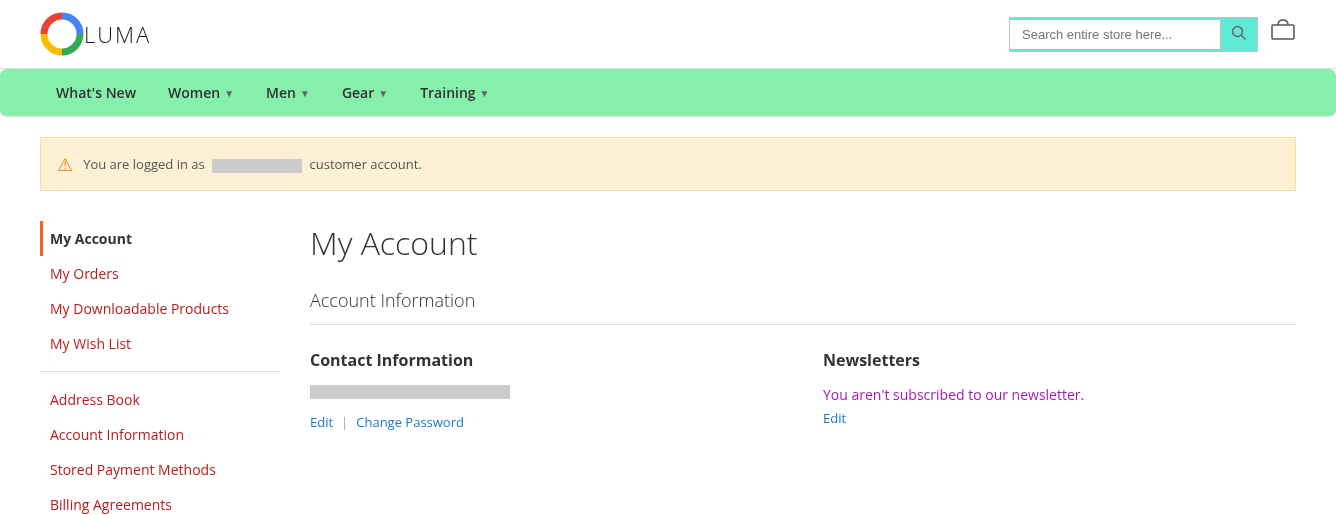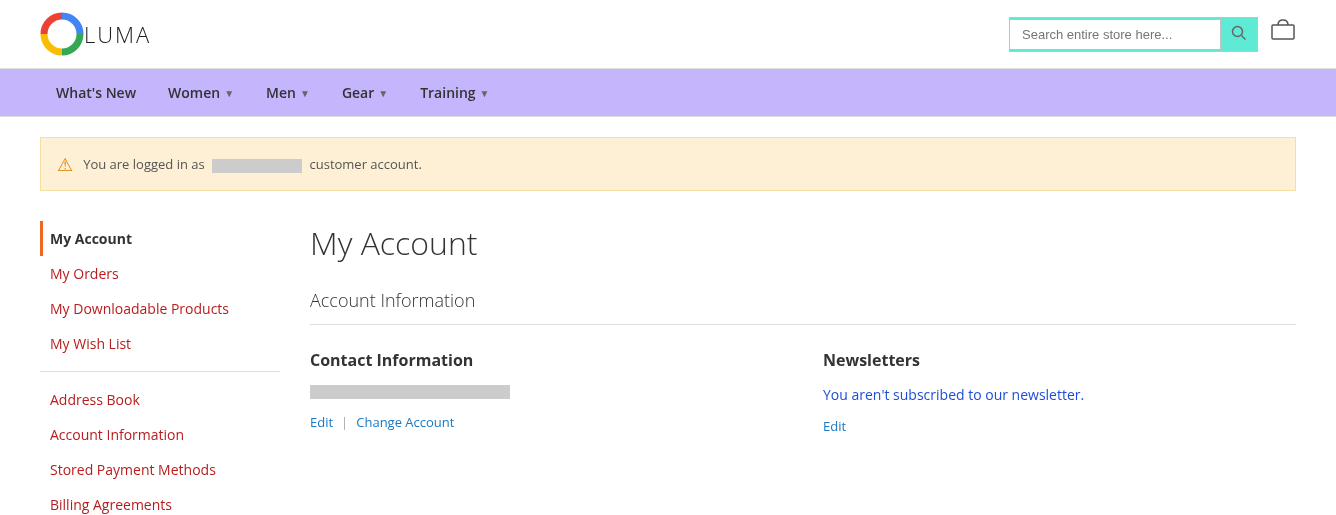--- a/index.html
+++ b/index.html
@@ -57,26 +57,27 @@
     }
     .cart-icon {
       font-size: 22px;
       color: #555;
       cursor: pointer;
       position: relative;
     }
 
     
     .nav-bar {
-      background: #c4b5fd;
+      background: #86efac;
       border-bottom: 1px solid #ddd;
       padding: 0 40px;
       display: flex;
       align-items: center;
       gap: 0;
+      border-radius: 7px;
     }
     .nav-item {
       padding: 14px 16px;
       font-size: 14px;
       font-weight: 600;
       color: #333;
       cursor: pointer;
       display: flex;
       align-items: center;
       gap: 4px;
@@ -200,22 +201,22 @@
       font-size: 13px;
       cursor: pointer;
       text-decoration: none;
     }
     .action-separator {
       color: #aaa;
       font-size: 13px;
     }
     .newsletter-text {
       font-size: 14px;
-      color: #1d4ed8;
-      margin-bottom: 12px;
+      color: #a21caf;
+      margin-bottom: 4px;
     }
   </style>
 </head>
 <body>
 
 <header class="header">
   <div class="logo-area">
 
     <svg class="logo-icon" viewBox="0 0 44 44" xmlns="http://www.w3.org/2000/svg">
       <circle cx="22" cy="22" r="20" fill="none"></circle>
@@ -316,21 +317,21 @@
     <h2 class="section-title">Account Information</h2>
 
     <div class="info-columns">
 
       <div class="info-col">
         <div class="info-col-title">Contact Information</div>
         <span class="redacted-info"></span>
         <div class="action-links">
           <a class="action-link">Edit</a>
           <span class="action-separator">|</span>
-          <a class="action-link">Change Account</a>
+          <a class="action-link">Change Password</a>
         </div>
       </div>
 
       <div class="info-col">
         <div class="info-col-title">Newsletters</div>
         <div class="newsletter-text">You aren't subscribed to our newsletter.</div>
         <a class="action-link">Edit</a>
       </div>
     </div>
   </main>

